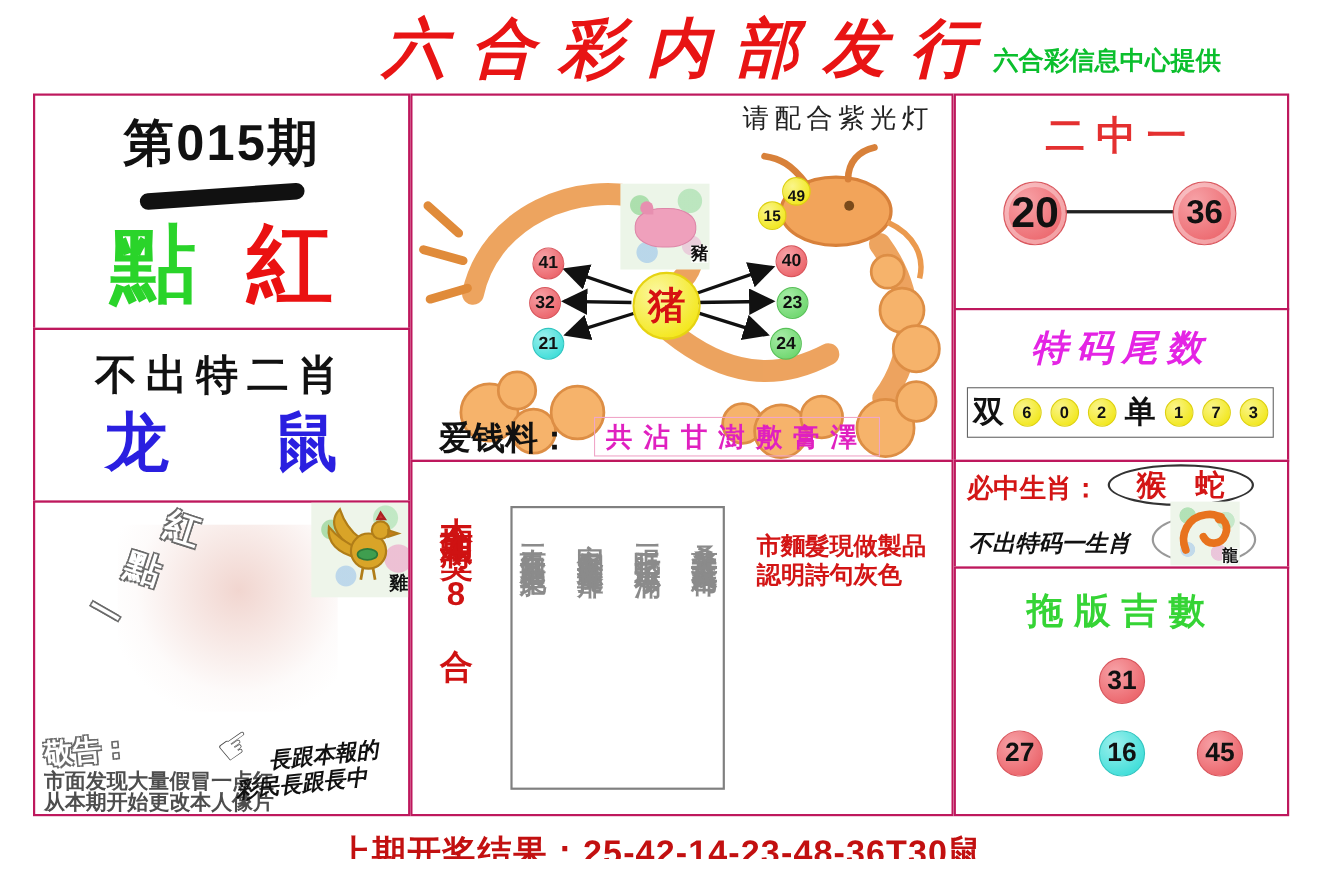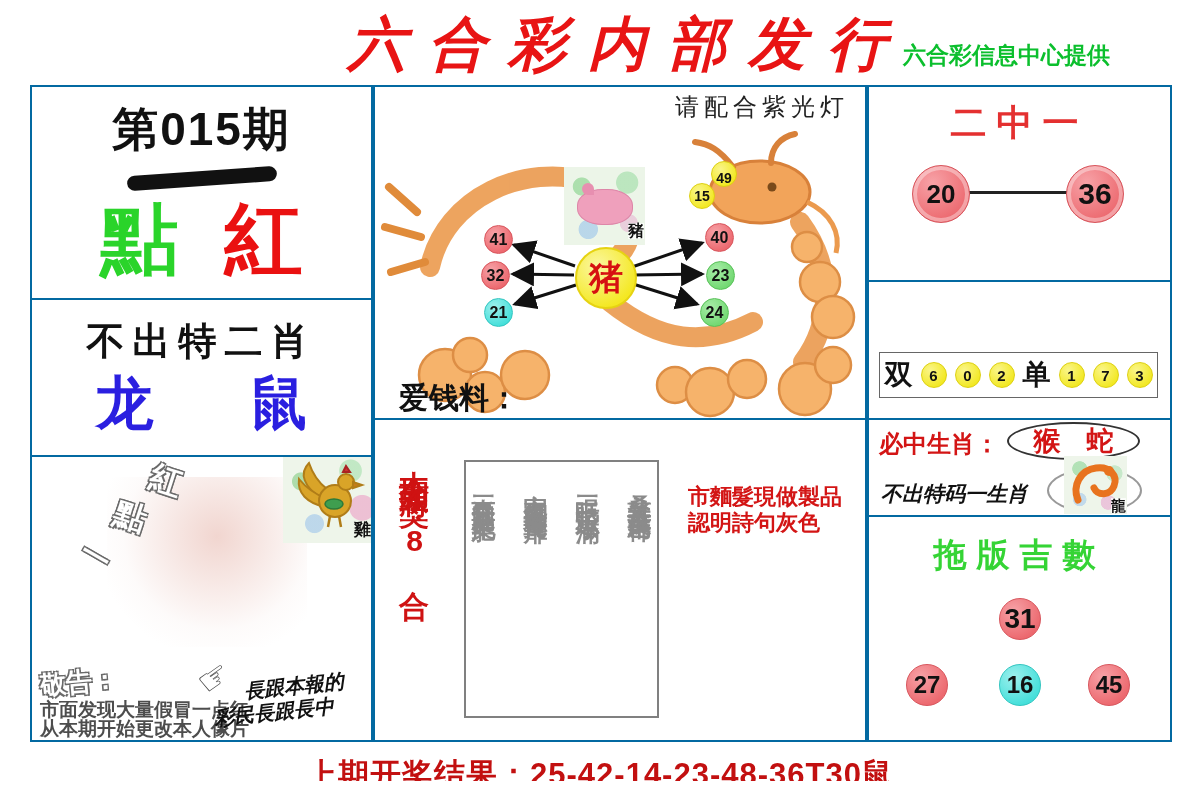--- a/index.html
+++ b/index.html
@@ -1,19 +1,19 @@
 <!DOCTYPE html>
 <html><head>
 <meta charset="utf-8">
 <style>
   html,body{margin:0;padding:0;background:#ffffff;}
   #page{position:relative;width:1200px;height:781px;background:#fff;overflow:hidden;
         font-family:"Liberation Sans","DejaVu Sans",sans-serif;}
   .abs{position:absolute;}
-  .box{position:absolute;border:2px solid #0369a1;background:#fff;box-sizing:border-box;}
+  .box{position:absolute;border:2px solid #be185d;background:#fff;box-sizing:border-box;}
   .ball{position:absolute;border-radius:50%;display:flex;align-items:center;justify-content:center;
         font-weight:bold;color:#111;}
   .salmon{background:radial-gradient(circle at 35% 30%, #f7a2a7, #ec686e 75%);border:1px solid #d8555c;}
   .ringed{box-shadow:inset 0 0 0 4px rgba(255,255,255,.38);}
   .greenb{background:radial-gradient(circle at 35% 30%, #a8eda8, #72d872 75%);border:1px solid #58c158;}
   .cyanb{background:radial-gradient(circle at 35% 30%, #9ef0ed, #44dfda 75%);border:1px solid #32c5c0;}
   .yellowb{background:radial-gradient(circle at 35% 30%, #faf58a, #f2e822 75%);border:1px solid #ddd010;}
   .bubble{color:#fff;text-shadow:-1.5px -1.5px 0 #6a6a6a,1.5px -1.5px 0 #6a6a6a,-1.5px 1.5px 0 #6a6a6a,1.5px 1.5px 0 #6a6a6a;
           font-weight:bold;}
   .vtext{writing-mode:vertical-rl;text-orientation:upright;}
@@ -171,47 +171,51 @@
     <div class="ball greenb" style="left:325px;top:211px;width:27px;height:27px;font-size:16px;">
         <span>24</span>
       </div>
 
     <div class="ball" style="left:200px;top:160px;width:58px;height:58px;background:radial-gradient(circle at 35% 30%, #fbf7a0, #f4e822 75%);
                 border:2px solid #e6d312;">
       <span style="font-size:34px;font-weight:bold;color:#d61111;">猪</span>
     </div>
 
     <span class="abs" style="left:24px;top:291px;font-size:30px;font-weight:bold;color:#111;white-space:nowrap;">爱钱料：</span>
+    <div class="abs" style="left:165px;top:292px;width:258px;height:34px;border:1.5px solid #f0a6c8;display:flex;align-items:center;justify-content:center;">
+      <span style="font-size:24px;font-weight:bold;color:#e020c0;letter-spacing:10px;white-space:nowrap;">共沾甘澍敷膏澤</span>
+    </div>
   </div>
 
   <div class="box" style="left:373px;top:418px;width:494px;height:324px;overflow:hidden;">
     <div class="abs vtext" style="left:18px;top:26px;height:286px;font-size:30px;font-weight:bold;color:#cf1212;letter-spacing:9px;">本期頭獎48合</div>
     <div class="abs" style="left:89px;top:40px;width:195px;height:258px;border:2px solid #808080;box-sizing:border-box;
                 display:flex;flex-direction:row-reverse;justify-content:center;gap:20px;padding:14px 8px;">
       <span class="vtext" style="font-size:24px;color:#8b8b8b;font-weight:bold;letter-spacing:4px;font-family:'Liberation Serif','DejaVu Serif',serif;">桑葚垂垂葉已稀，</span>
       <span class="vtext" style="font-size:24px;color:#8b8b8b;font-weight:bold;letter-spacing:4px;font-family:'Liberation Serif','DejaVu Serif',serif;">三眠三起近小滿。</span>
       <span class="vtext" style="font-size:24px;color:#8b8b8b;font-weight:bold;letter-spacing:4px;font-family:'Liberation Serif','DejaVu Serif',serif;">家家飼蠶畫掩扉，</span>
       <span class="vtext" style="font-size:24px;color:#8b8b8b;font-weight:bold;letter-spacing:4px;font-family:'Liberation Serif','DejaVu Serif',serif;">三春雨足桑葉肥。</span>
     </div>
     <div class="abs" style="left:313px;top:62px;font-size:22px;font-weight:bold;color:#d31515;white-space:nowrap;">市麵髮現做製品</div>
     <div class="abs" style="left:313px;top:88px;font-size:22px;font-weight:bold;color:#d31515;white-space:nowrap;">認明詩句灰色</div>
   </div>
 
   <div class="box" style="left:867px;top:85px;width:305px;height:197px;">
     <div style="text-align:center;margin-top:12px;font-size:36px;font-weight:bold;color:#e43030;letter-spacing:10px;">二中一</div>
     <div class="abs" style="left:99px;top:104px;width:100px;height:3px;background:#222;"></div>
-    <div class="ball salmon ringed" style="left:43px;top:78px;width:56px;height:56px;font-size:26px;">
+    <div class="ball salmon ringed" style="left:43px;top:78px;width:56px;height:56px;font-size:39px;">
         <span>20</span>
       </div>
     <div class="ball salmon ringed" style="left:197px;top:78px;width:56px;height:56px;font-size:30px;">
         <span>36</span>
       </div>
   </div>
 
   <div class="box" style="left:867px;top:280px;width:305px;height:140px;">
+    <div style="text-align:center;margin-top:12px;font-size:33px;font-weight:bold;font-style:italic;color:#e424e4;letter-spacing:8px;">特码尾数</div>
     <div class="abs" style="left:10px;top:70px;width:279px;height:46px;border:1.5px solid #666;display:flex;align-items:center;
                 justify-content:center;gap:8px;box-sizing:border-box;">
       <span style="font-size:28px;font-weight:bold;color:#111;">双</span>
       <span class="ball yellowb" style="position:static;width:24px;height:24px;font-size:15px;">
           <span>6</span>
         </span>
       <span class="ball yellowb" style="position:static;width:24px;height:24px;font-size:15px;">
           <span>0</span>
         </span>
       <span class="ball yellowb" style="position:static;width:24px;height:24px;font-size:15px;">
@@ -247,21 +251,21 @@
       <svg width="63" height="58">
         <path d="M14,44 C8,30 16,14 32,12 C46,10 54,20 50,30 C46,40 34,40 30,32" fill="none" stroke="#e8731e" stroke-width="7" stroke-linecap="round"></path>
         <circle cx="45" cy="15" r="5" fill="#e8731e"></circle>
       </svg>
       <span class="abs" style="right:1px;bottom:1px;font-size:15px;font-weight:bold;color:#111;background:rgba(255,255,255,.7);line-height:1;">龍</span>
     </div>
   </div>
 
   <div class="box" style="left:867px;top:515px;width:305px;height:227px;">
     <div style="text-align:center;margin-top:16px;font-size:33px;font-weight:bold;color:#35d435;letter-spacing:10px;">拖版吉數</div>
-    <div class="ball salmon" style="left:130px;top:81px;width:40px;height:40px;font-size:28px;">
+    <div class="ball salmon" style="left:130px;top:81px;width:40px;height:40px;font-size:24px;">
         <span>31</span>
       </div>
     <div class="ball salmon" style="left:37px;top:147px;width:40px;height:40px;font-size:24px;">
         <span>27</span>
       </div>
     <div class="ball cyanb" style="left:130px;top:147px;width:40px;height:40px;font-size:24px;">
         <span>16</span>
       </div>
     <div class="ball salmon" style="left:219px;top:147px;width:40px;height:40px;font-size:24px;">
         <span>45</span>

